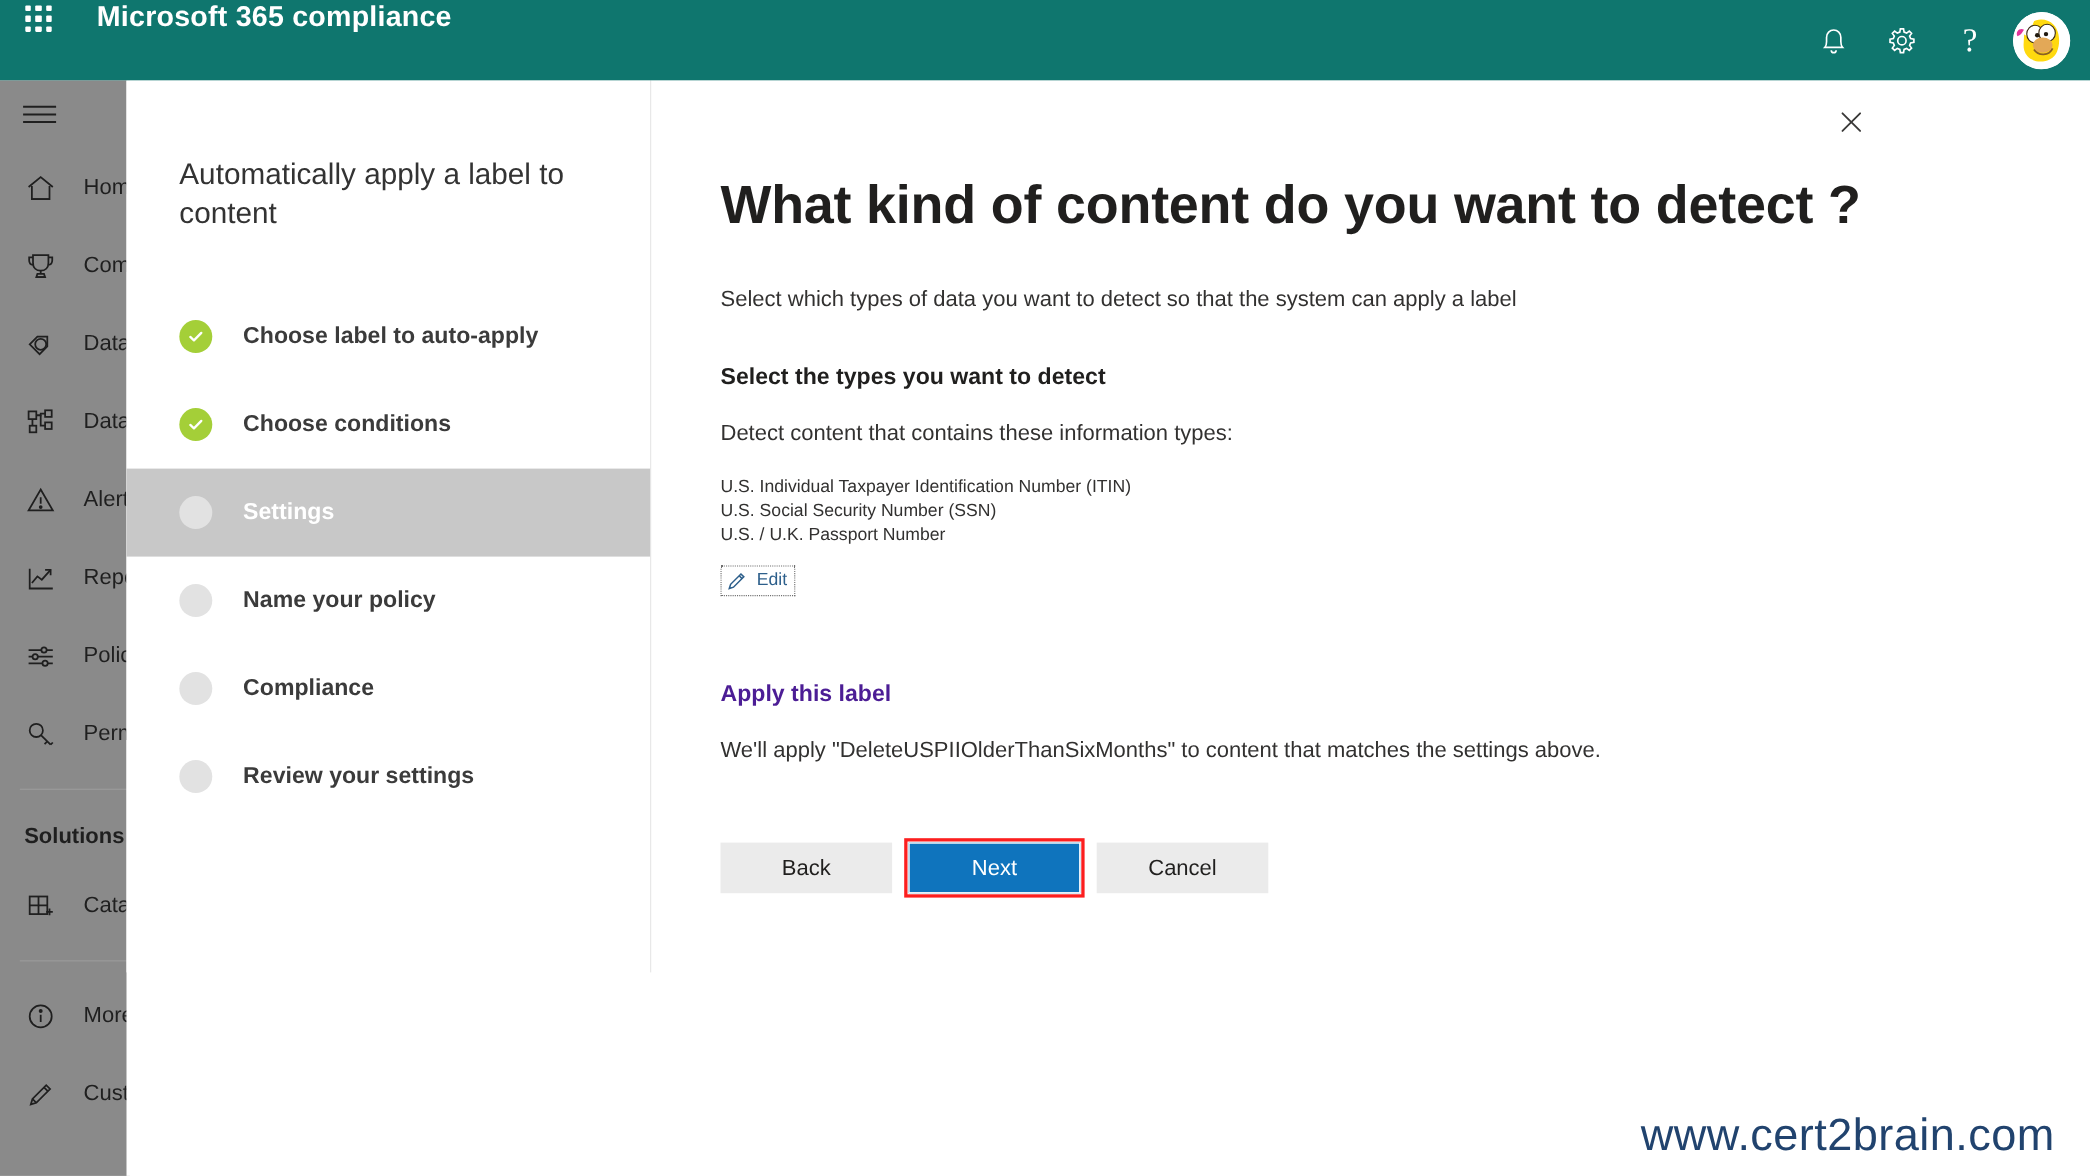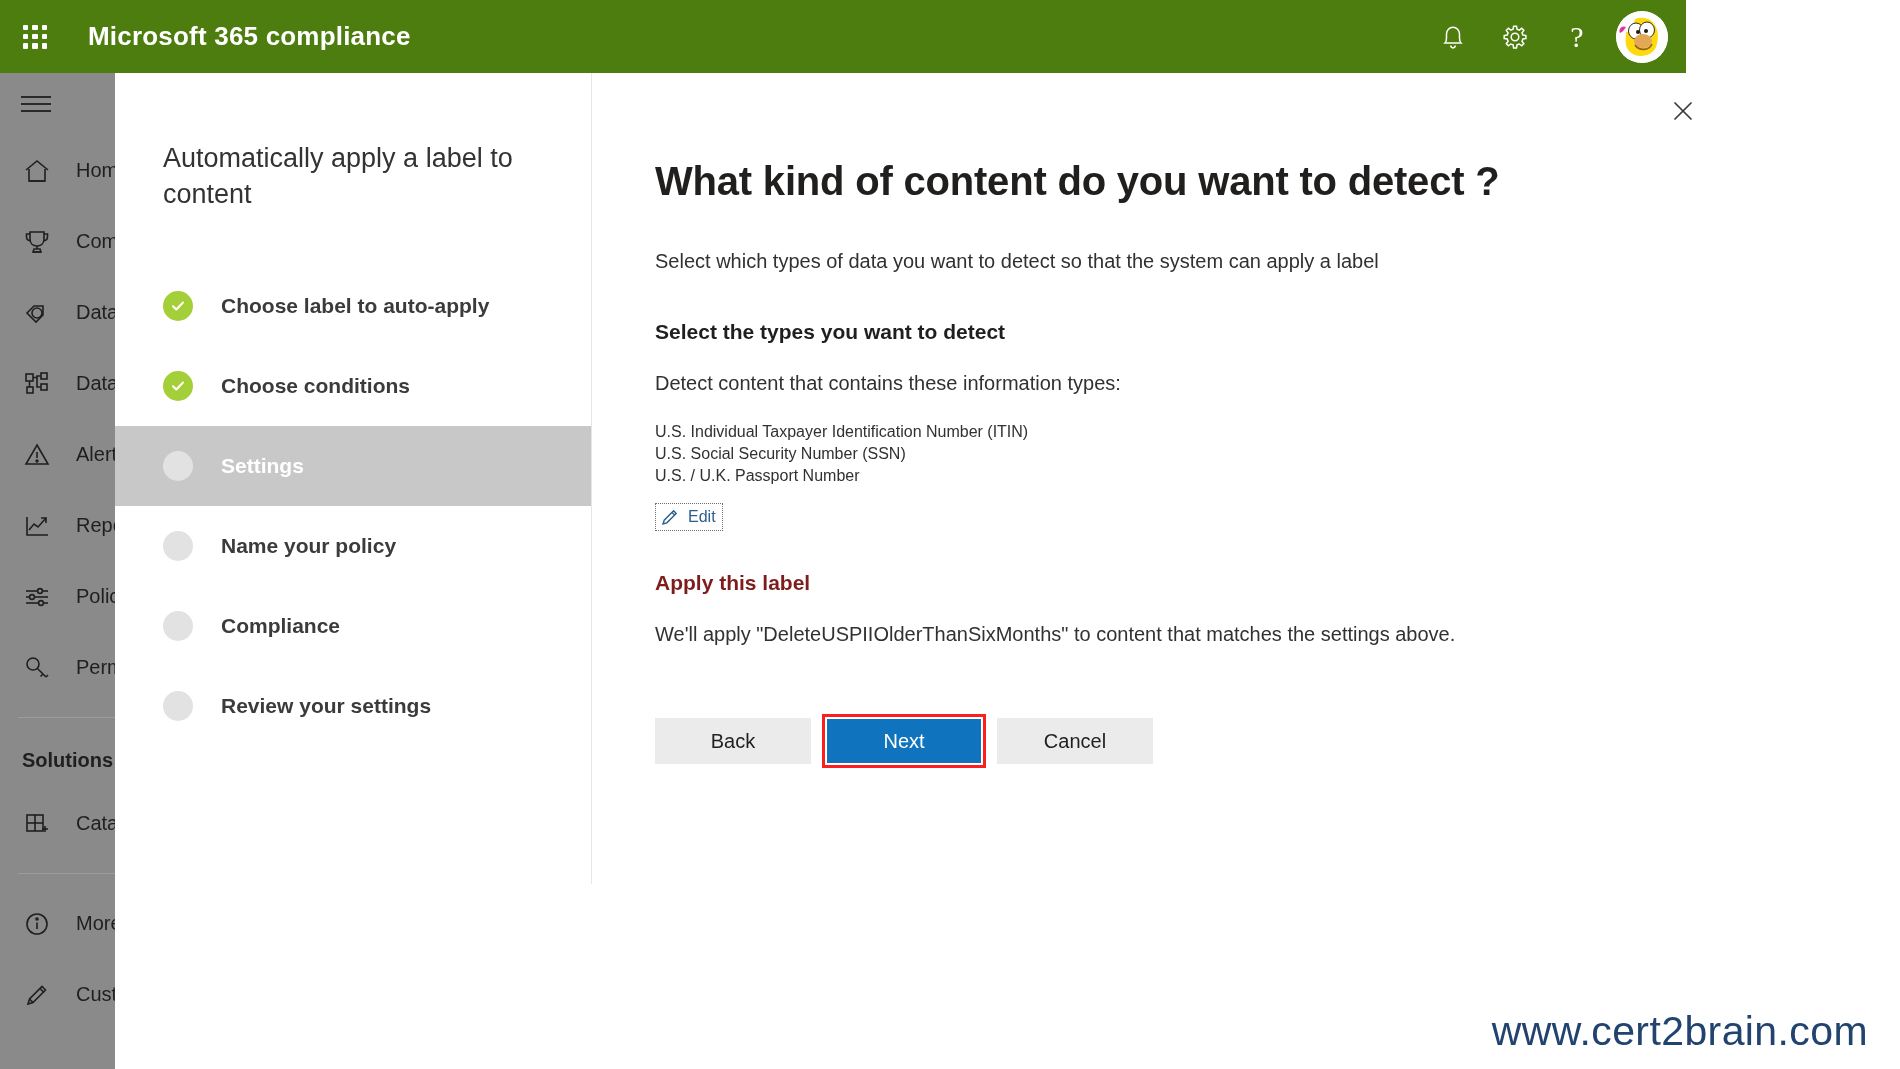--- a/index.html
+++ b/index.html
@@ -8,23 +8,23 @@
     margin: 0; padding: 0;
     width: 1900px; height: 1069px;
     overflow: hidden;
     font-family: "Liberation Sans", sans-serif;
     background: #ffffff;
   }
 
   
   .suite-bar {
     position: absolute; top: 0; left: 0;
-    width: 1686px; height: 73px;
-    background: #4d7c0f;
-    display: flex; align-items: center;
+    width: 1900px; height: 73px;
+    background: #0f766e;
+    display: flex; 
     z-index: 40;
   }
   .waffle {
     width: 34px; height: 34px;
     margin-left: 18px; margin-right: 18px;
     display: grid;
     grid-template-columns: repeat(3, 1fr);
     grid-template-rows: repeat(3, 1fr);
     gap: 4px;
     padding: 5px;
@@ -178,21 +178,21 @@
   }
   .close-btn {
     position: absolute;
     top: 16px; right: 54px;
     width: 44px; height: 44px;
     display: flex; align-items: center; justify-content: center;
     cursor: pointer;
   }
   h1.page-title {
     margin: 0;
-    font-size: 40px;
+    font-size: 49px;
     font-weight: 700;
     color: #201f1e;
     letter-spacing: -0.2px;
   }
   p.page-sub {
     margin: 46px 0 0 0;
     font-size: 20px;
     color: #323130;
   }
   h2.section-head {
@@ -222,24 +222,24 @@
     margin-top: 16px;
     padding: 3px 6px 3px 4px;
     border: 1px dotted #6f6f6f;
     color: #2d5f8b;
     font-size: 16px;
     cursor: pointer;
     text-decoration: none;
   }
   .edit-link svg { display: block; margin-right: 8px; }
   h2.apply-head {
-    margin: 40px 0 0 0;
+    margin: 76px 0 0 0;
     font-size: 21px;
     font-weight: 700;
-    color: #7f1d1d;
+    color: #4c1d95;
   }
   p.apply-text {
     margin: 28px 0 0 0;
     font-size: 20px;
     color: #323130;
   }
 
   
   .btn-row {
     margin-top: 68px;

